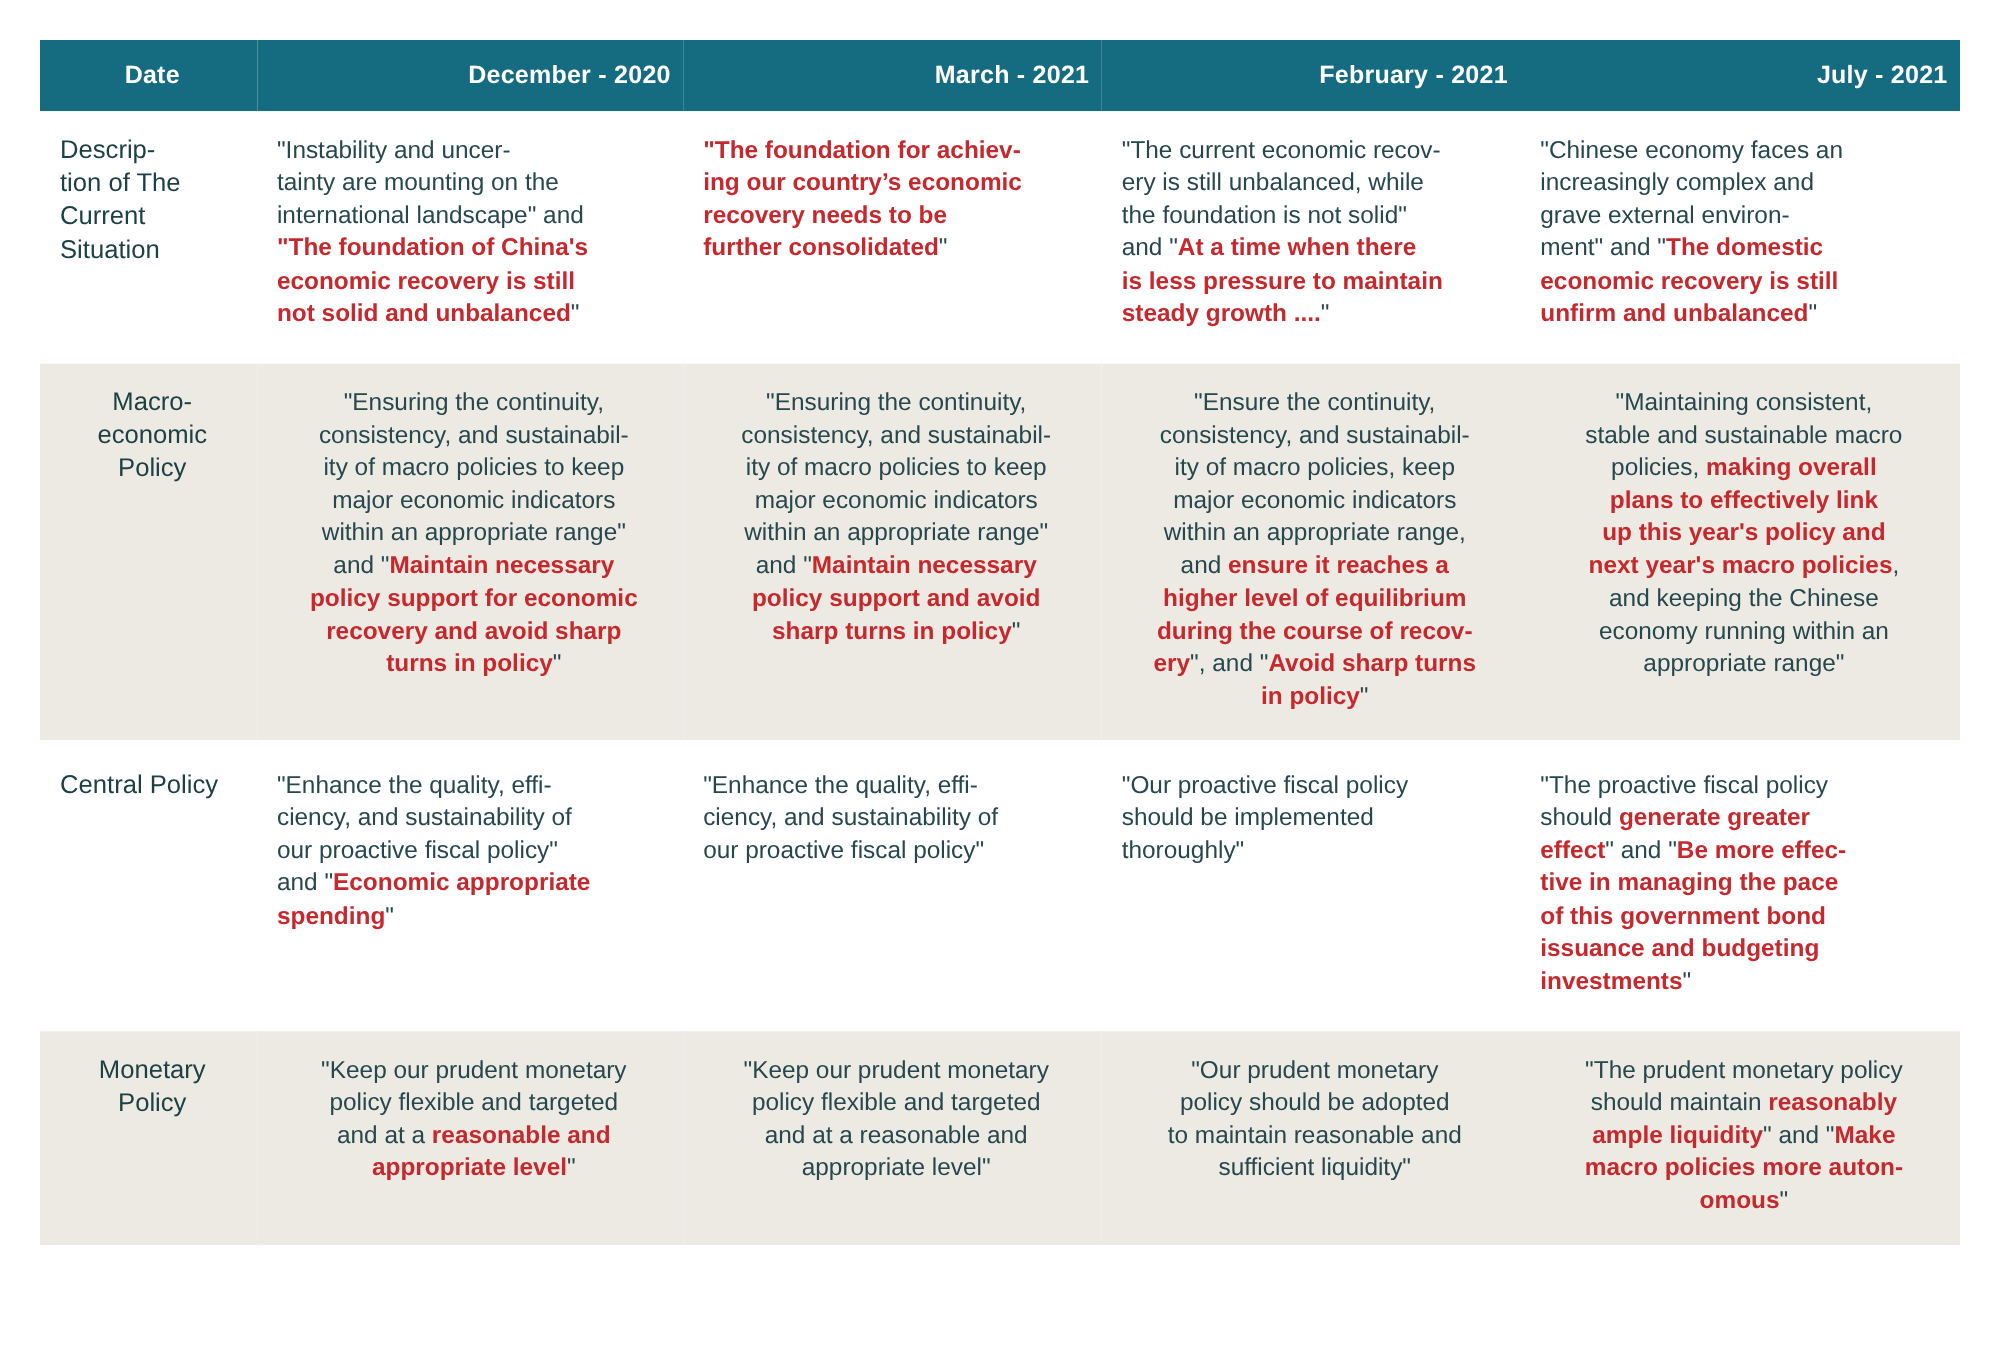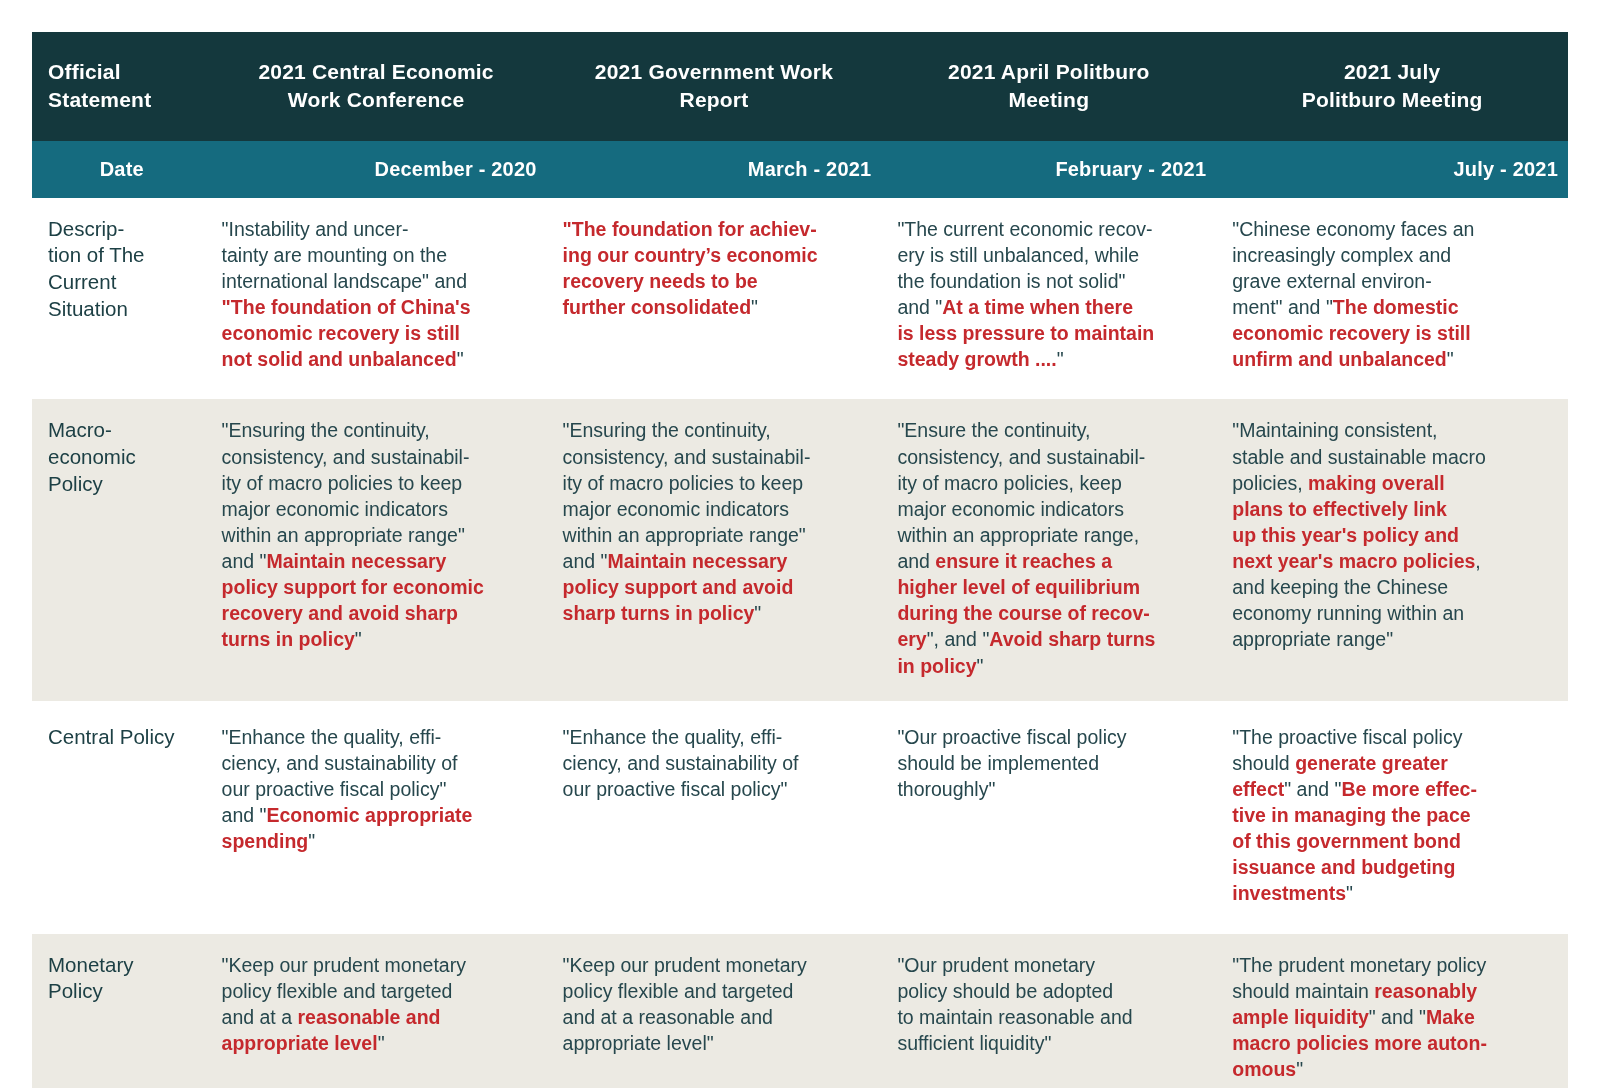--- a/index.html
+++ b/index.html
@@ -19,50 +19,38 @@
   tr.date-row td{
     background:#156b7f;color:#ffffff;font-weight:bold;font-size:20px;
     text-align:right;padding:17px 10px;letter-spacing:.2px;
   }
   tr.date-row td.first{text-align:center;padding-left:16px;}
   tbody td{
     vertical-align:top;padding:18px 10px 22px 16px;
     font-size:19.5px;line-height:1.34;white-space:pre-line;
     background:#ffffff;
   }
-  tbody tr.stripe td{background:#eceae3;border-top:5px solid #ffffff;border-bottom:5px solid #ffffff;}
+  tbody tr.stripe td{background:#eceae3;border-top:5px solid #ffffff;border-bottom:5px solid #ffffff;text-align:center;}
   td.row-label{color:#1d4045;font-weight:normal;font-size:20.5px;line-height:1.3;}
   span.seg-dark{color:#26474d;}
   span.seg-red{color:#c5292d;font-weight:bold;}
 </style>
 </head>
 <body>
 
 <div class="page">
   <table class="policy">
     <colgroup>
       <col class="c-label">
         <col class="c-1">
         <col class="c-2">
         <col class="c-3">
         <col class="c-4">
     </colgroup>
     <thead>
-      <tr>
-        <th class="first">Official
-Statement</th>
-        <th>2021 Central Economic
-Work Conference</th>
-        <th>2021 Government Work
-Report</th>
-        <th>2021 April Politburo
-Meeting</th>
-        <th>2021 July
-Politburo Meeting</th>
-      </tr>
       <tr class="date-row">
         <td class="first">Date</td>
         <td>December - 2020</td>
         <td>March - 2021</td>
         <td>February - 2021</td>
         <td>July - 2021</td>
       </tr>
     </thead>
     <tbody>
         <tr>

